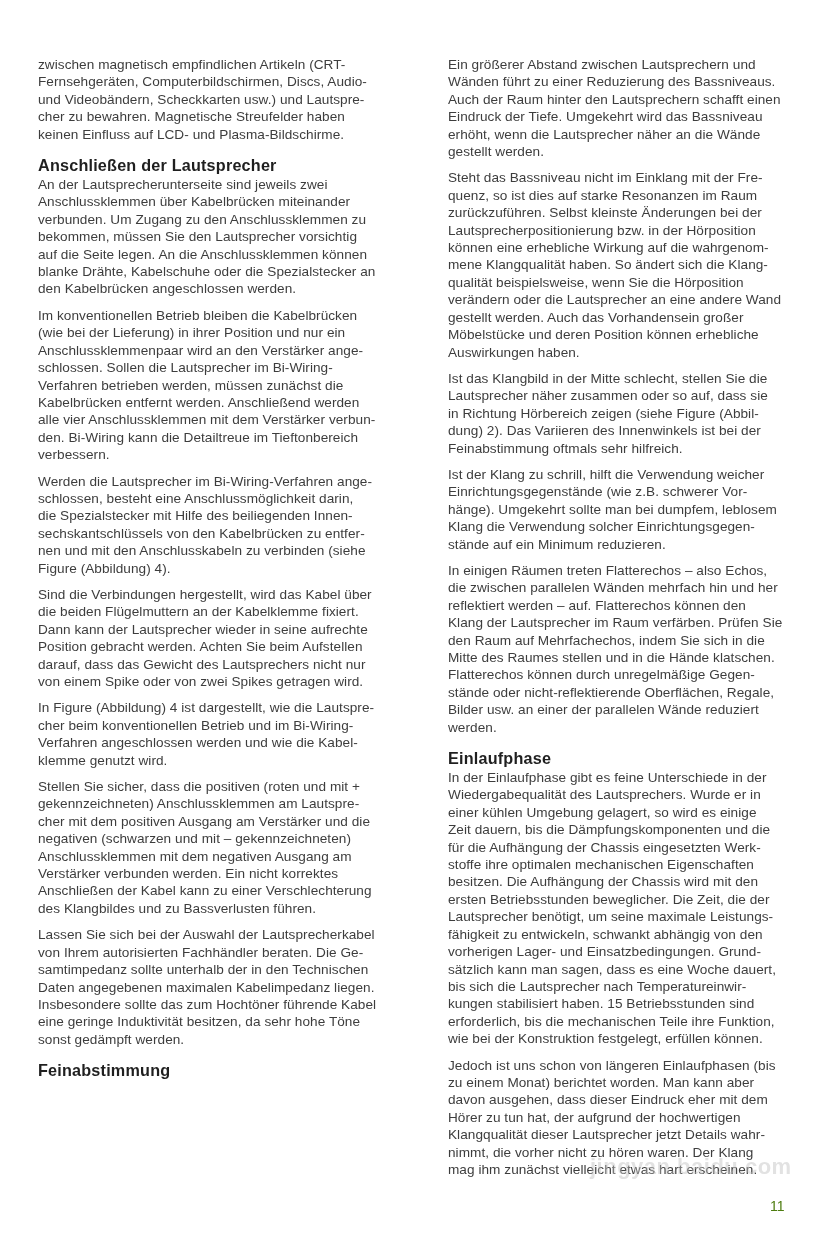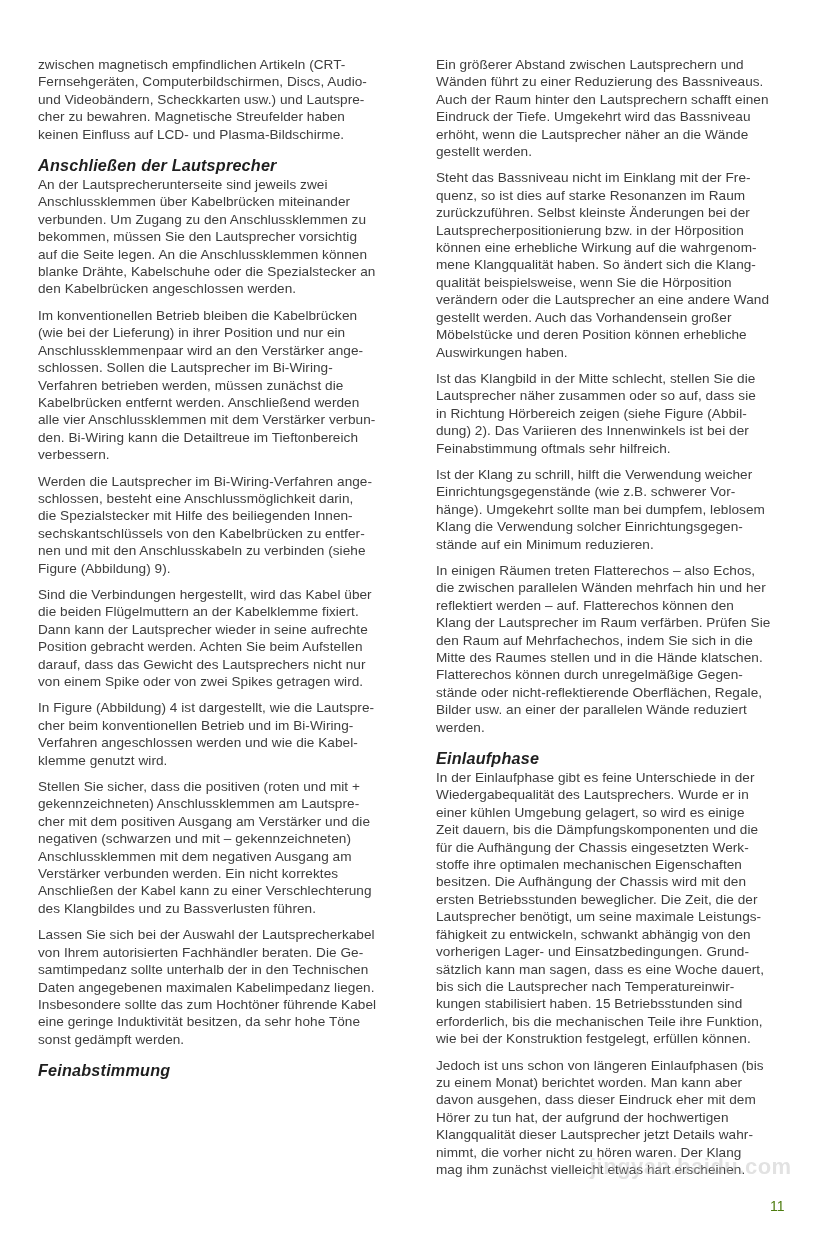--- a/index.html
+++ b/index.html
@@ -17,33 +17,32 @@
     }
     .col {
       position: absolute;
       top: 56px;
       width: 366px;
       font-size: 13.6px;
       line-height: 17.4px;
       letter-spacing: 0.05px;
     }
     .col-left { left: 38px; }
-    .col-right { left: 436px; }
+    .col-right { left: 448px; }
     .col p {
       margin: 0 0 9px 0;
       white-space: pre-line;
     }
     .col h2 {
       margin: 13px 0 1px 0;
       font-size: 16.2px;
       line-height: 19px;
       font-weight: bold;
       color: #1f1f1f;
       letter-spacing: 0.2px;
-      font-style: italic;
     }
     .page-number {
       position: absolute;
       left: 770px;
       top: 1198px;
       font-size: 14px;
       color: #4d7c0f;
     }
     .watermark {
       position: absolute;
@@ -91,21 +90,21 @@
 Verfahren betrieben werden, müssen zunächst die
 Kabelbrücken entfernt werden. Anschließend werden
 alle vier Anschlussklemmen mit dem Verstärker verbun-
 den. Bi-Wiring kann die Detailtreue im Tieftonbereich
 verbessern.</p>
   <p>Werden die Lautsprecher im Bi-Wiring-Verfahren ange-
 schlossen, besteht eine Anschlussmöglichkeit darin,
 die Spezialstecker mit Hilfe des beiliegenden Innen-
 sechskantschlüssels von den Kabelbrücken zu entfer-
 nen und mit den Anschlusskabeln zu verbinden (siehe
-Figure (Abbildung) 9).</p>
+Figure (Abbildung) 4).</p>
   <p>Sind die Verbindungen hergestellt, wird das Kabel über
 die beiden Flügelmuttern an der Kabelklemme fixiert.
 Dann kann der Lautsprecher wieder in seine aufrechte
 Position gebracht werden. Achten Sie beim Aufstellen
 darauf, dass das Gewicht des Lautsprechers nicht nur
 von einem Spike oder von zwei Spikes getragen wird.</p>
   <p>In Figure (Abbildung) 4 ist dargestellt, wie die Lautspre-
 cher beim konventionellen Betrieb und im Bi-Wiring-
 Verfahren angeschlossen werden und wie die Kabel-
 klemme genutzt wird.</p>

